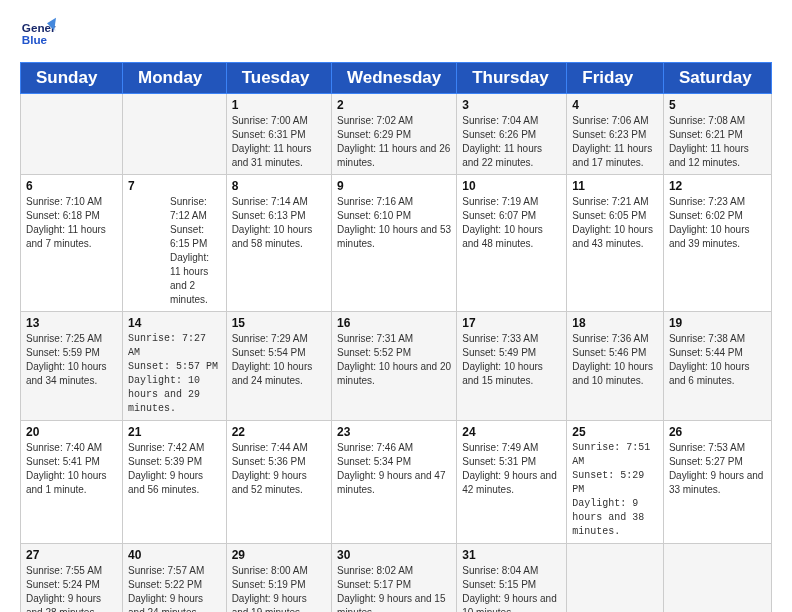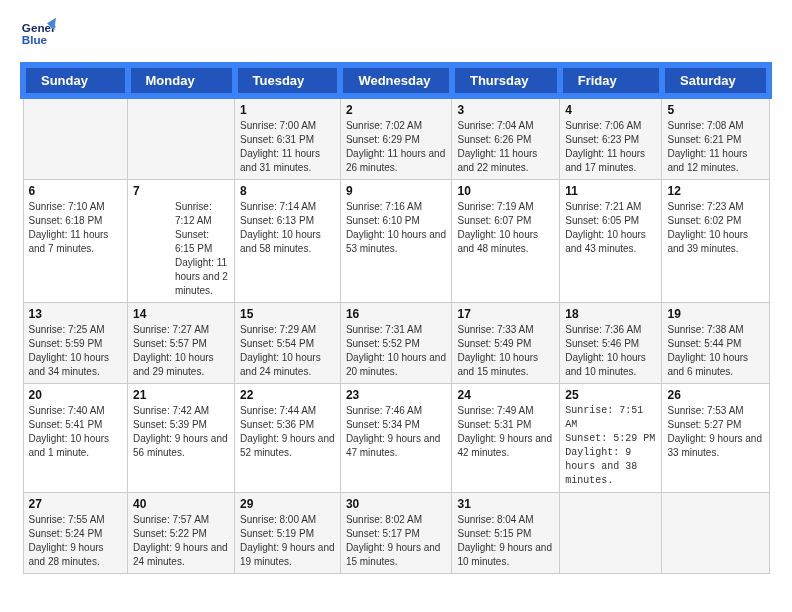--- a/index.html
+++ b/index.html
@@ -47,23 +47,23 @@
     table {
       width: 100%;
       border-collapse: collapse;
       font-size: 10.5px;
     }
     thead tr th {
       background-color: #2255bb;
       color: #fff;
       text-align: left;
       padding: 5px 15px;
-      font-size: 13px;
+      font-size: 17px;
       font-weight: bold;
-      border: 6px solid #3b82f6;
+      border: 1px solid #3b82f6;
     }
     tbody tr td {
       border: 1px solid #ccc;
       vertical-align: top;
       padding: 4px 5px;
       min-height: 70px;
       width: 113px;
     }
     tbody tr:nth-child(odd) td {
       background-color: #f5f5f5;
@@ -198,21 +198,21 @@
         </tr>
         <tr>
           <td>
             <span class="day-num">13</span>
             <div class="day-info" style="white-space: pre-line;">Sunrise: 7:25 AM
 Sunset: 5:59 PM
 Daylight: 10 hours and 34 minutes.</div>
           </td>
           <td>
             <span class="day-num">14</span>
-            <div class="day-info" style="white-space: pre-line;">Sunrise: 7:27 AM
+            <div class="day-info" style="white-space: pre-line; font-family: Liberation Mono, monospace;">Sunrise: 7:27 AM
 Sunset: 5:57 PM
 Daylight: 10 hours and 29 minutes.</div>
           </td>
           <td>
             <span class="day-num">15</span>
             <div class="day-info" style="white-space: pre-line;">Sunrise: 7:29 AM
 Sunset: 5:54 PM
 Daylight: 10 hours and 24 minutes.</div>
           </td>
           <td>

